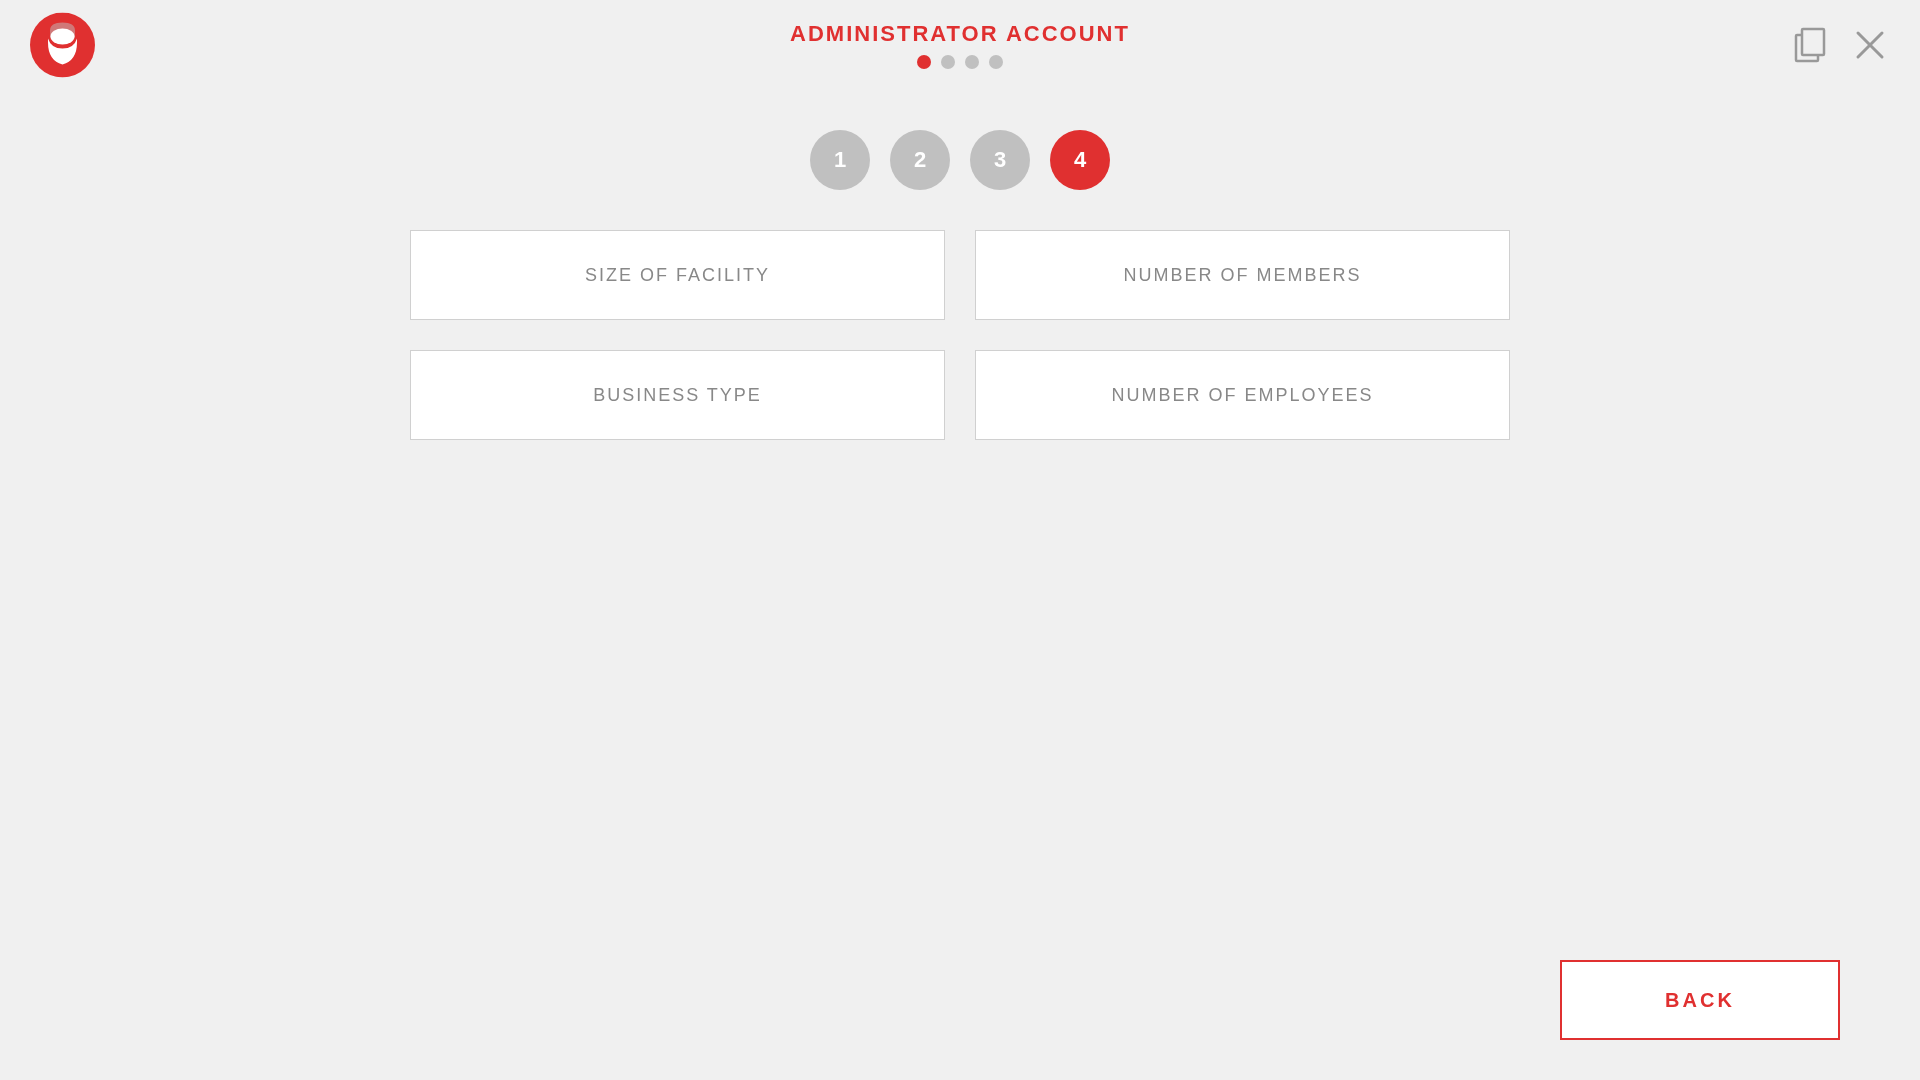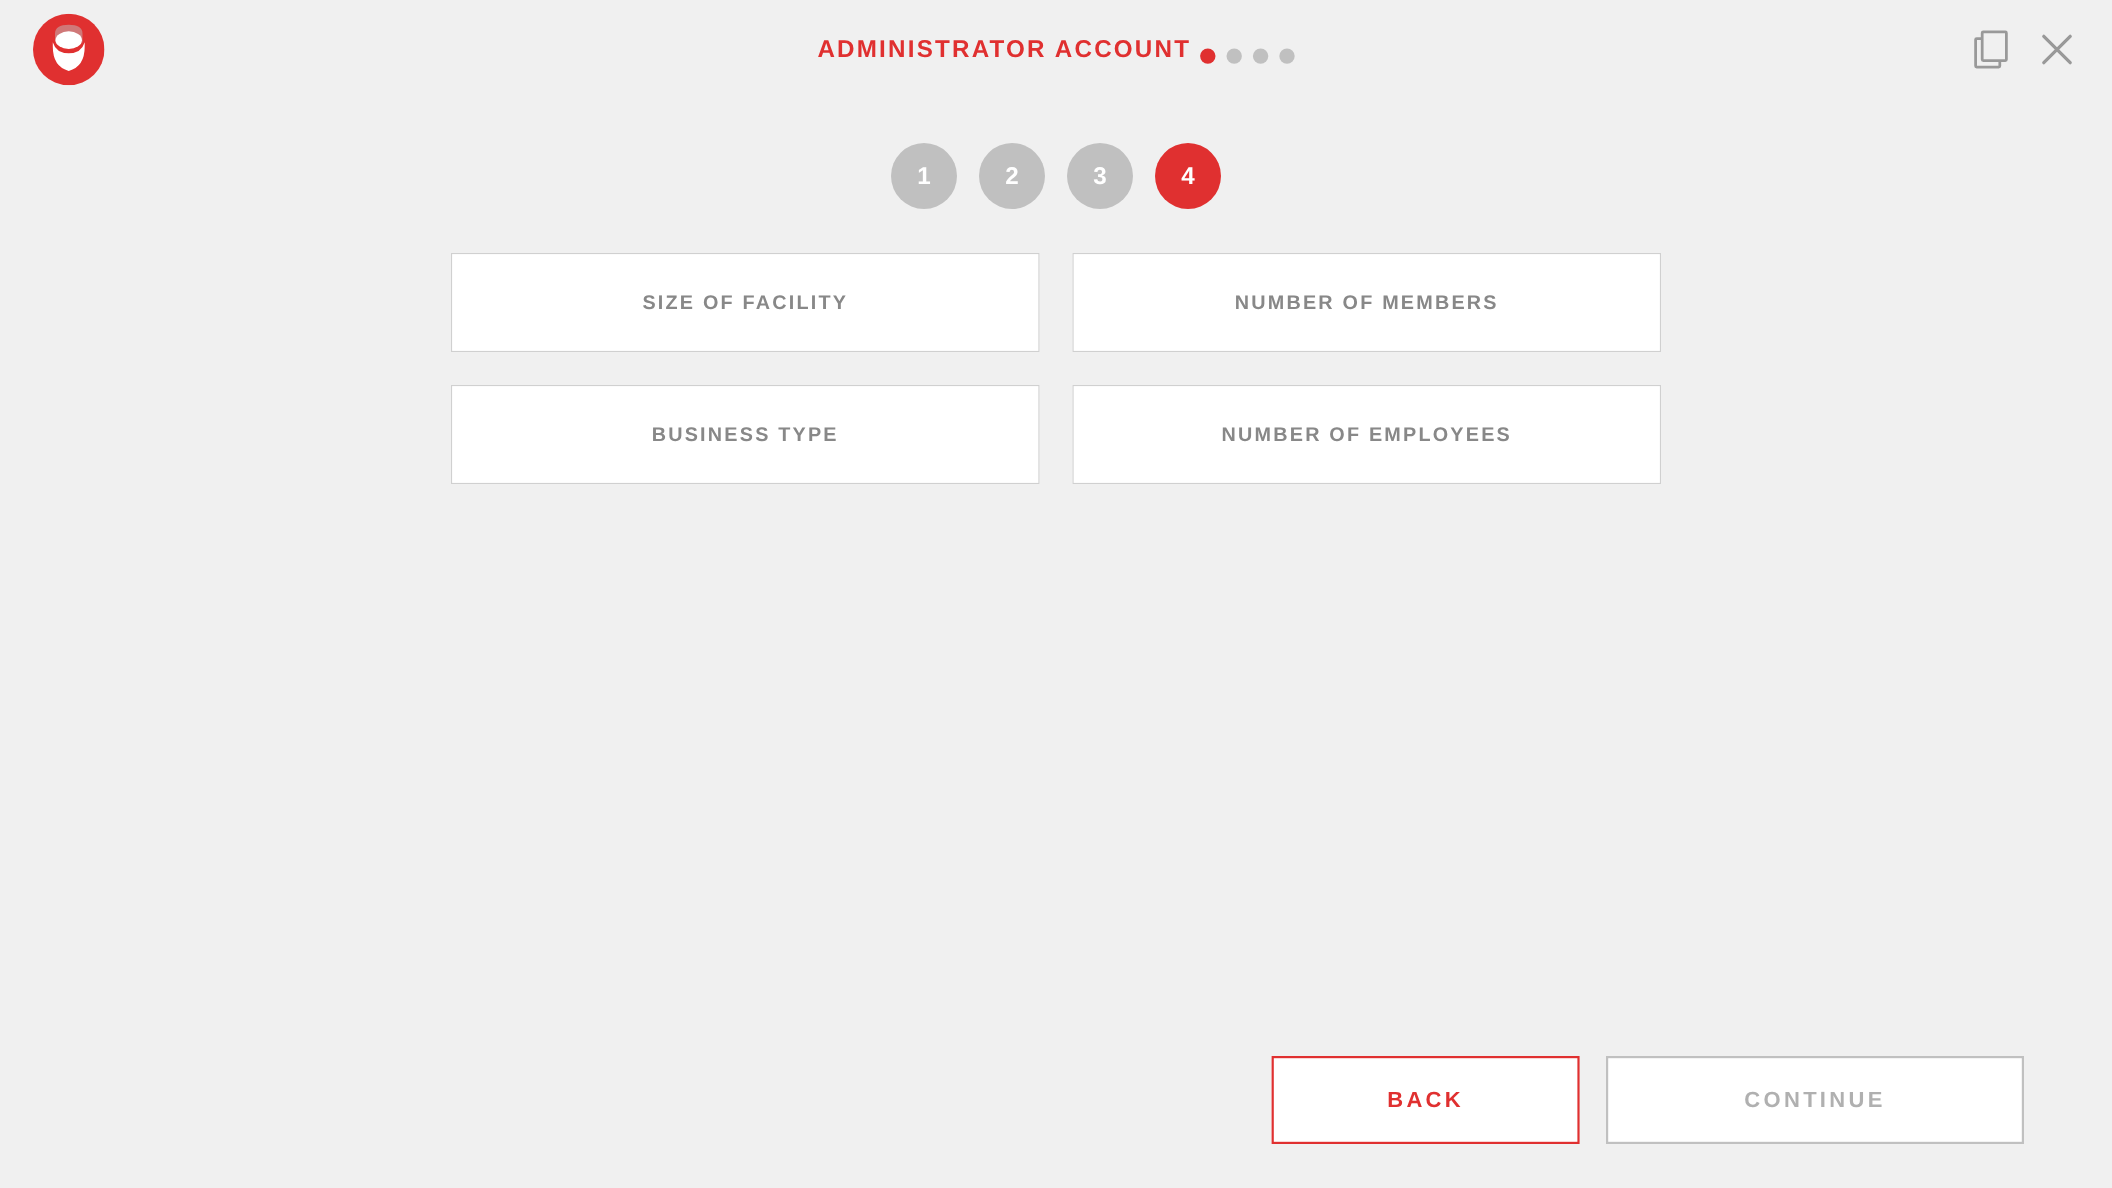--- a/index.html
+++ b/index.html
@@ -33,22 +33,22 @@
       position: absolute;
       left: 30px;
       top: 50%;
       transform: translateY(-50%);
       width: 65px;
       height: 65px;
     }
 
     .header-center {
       display: flex;
-      flex-direction: row;
-      align-items: flex-end;
+      flex-direction: column;
+      align-items: center;
       gap: 8px;
     }
 
     .header-title {
       font-size: 22px;
       font-weight: bold;
       color: #e03030;
       letter-spacing: 2px;
       text-transform: uppercase;
     }
@@ -152,21 +152,21 @@
       align-items: center;
       justify-content: center;
       cursor: pointer;
     }
 
     .field-label {
       font-size: 18px;
       letter-spacing: 2px;
       color: #888;
       text-transform: uppercase;
-      font-weight: 700;
+      font-weight: 400;
     }
 
     
     .bottom-buttons {
       position: absolute;
       bottom: 40px;
       right: 80px;
       display: flex;
       gap: 24px;
     }
@@ -266,14 +266,13 @@
     </div>
     <div class="field-box">
       <span class="field-label">NUMBER OF EMPLOYEES</span>
     </div>
   </div>
 
 </div>
 
 <div class="bottom-buttons">
   <button class="btn-back">BACK</button>
-  <button class="btn-continue">CONTINUE</button>
 </div>
 
 </body></html>

